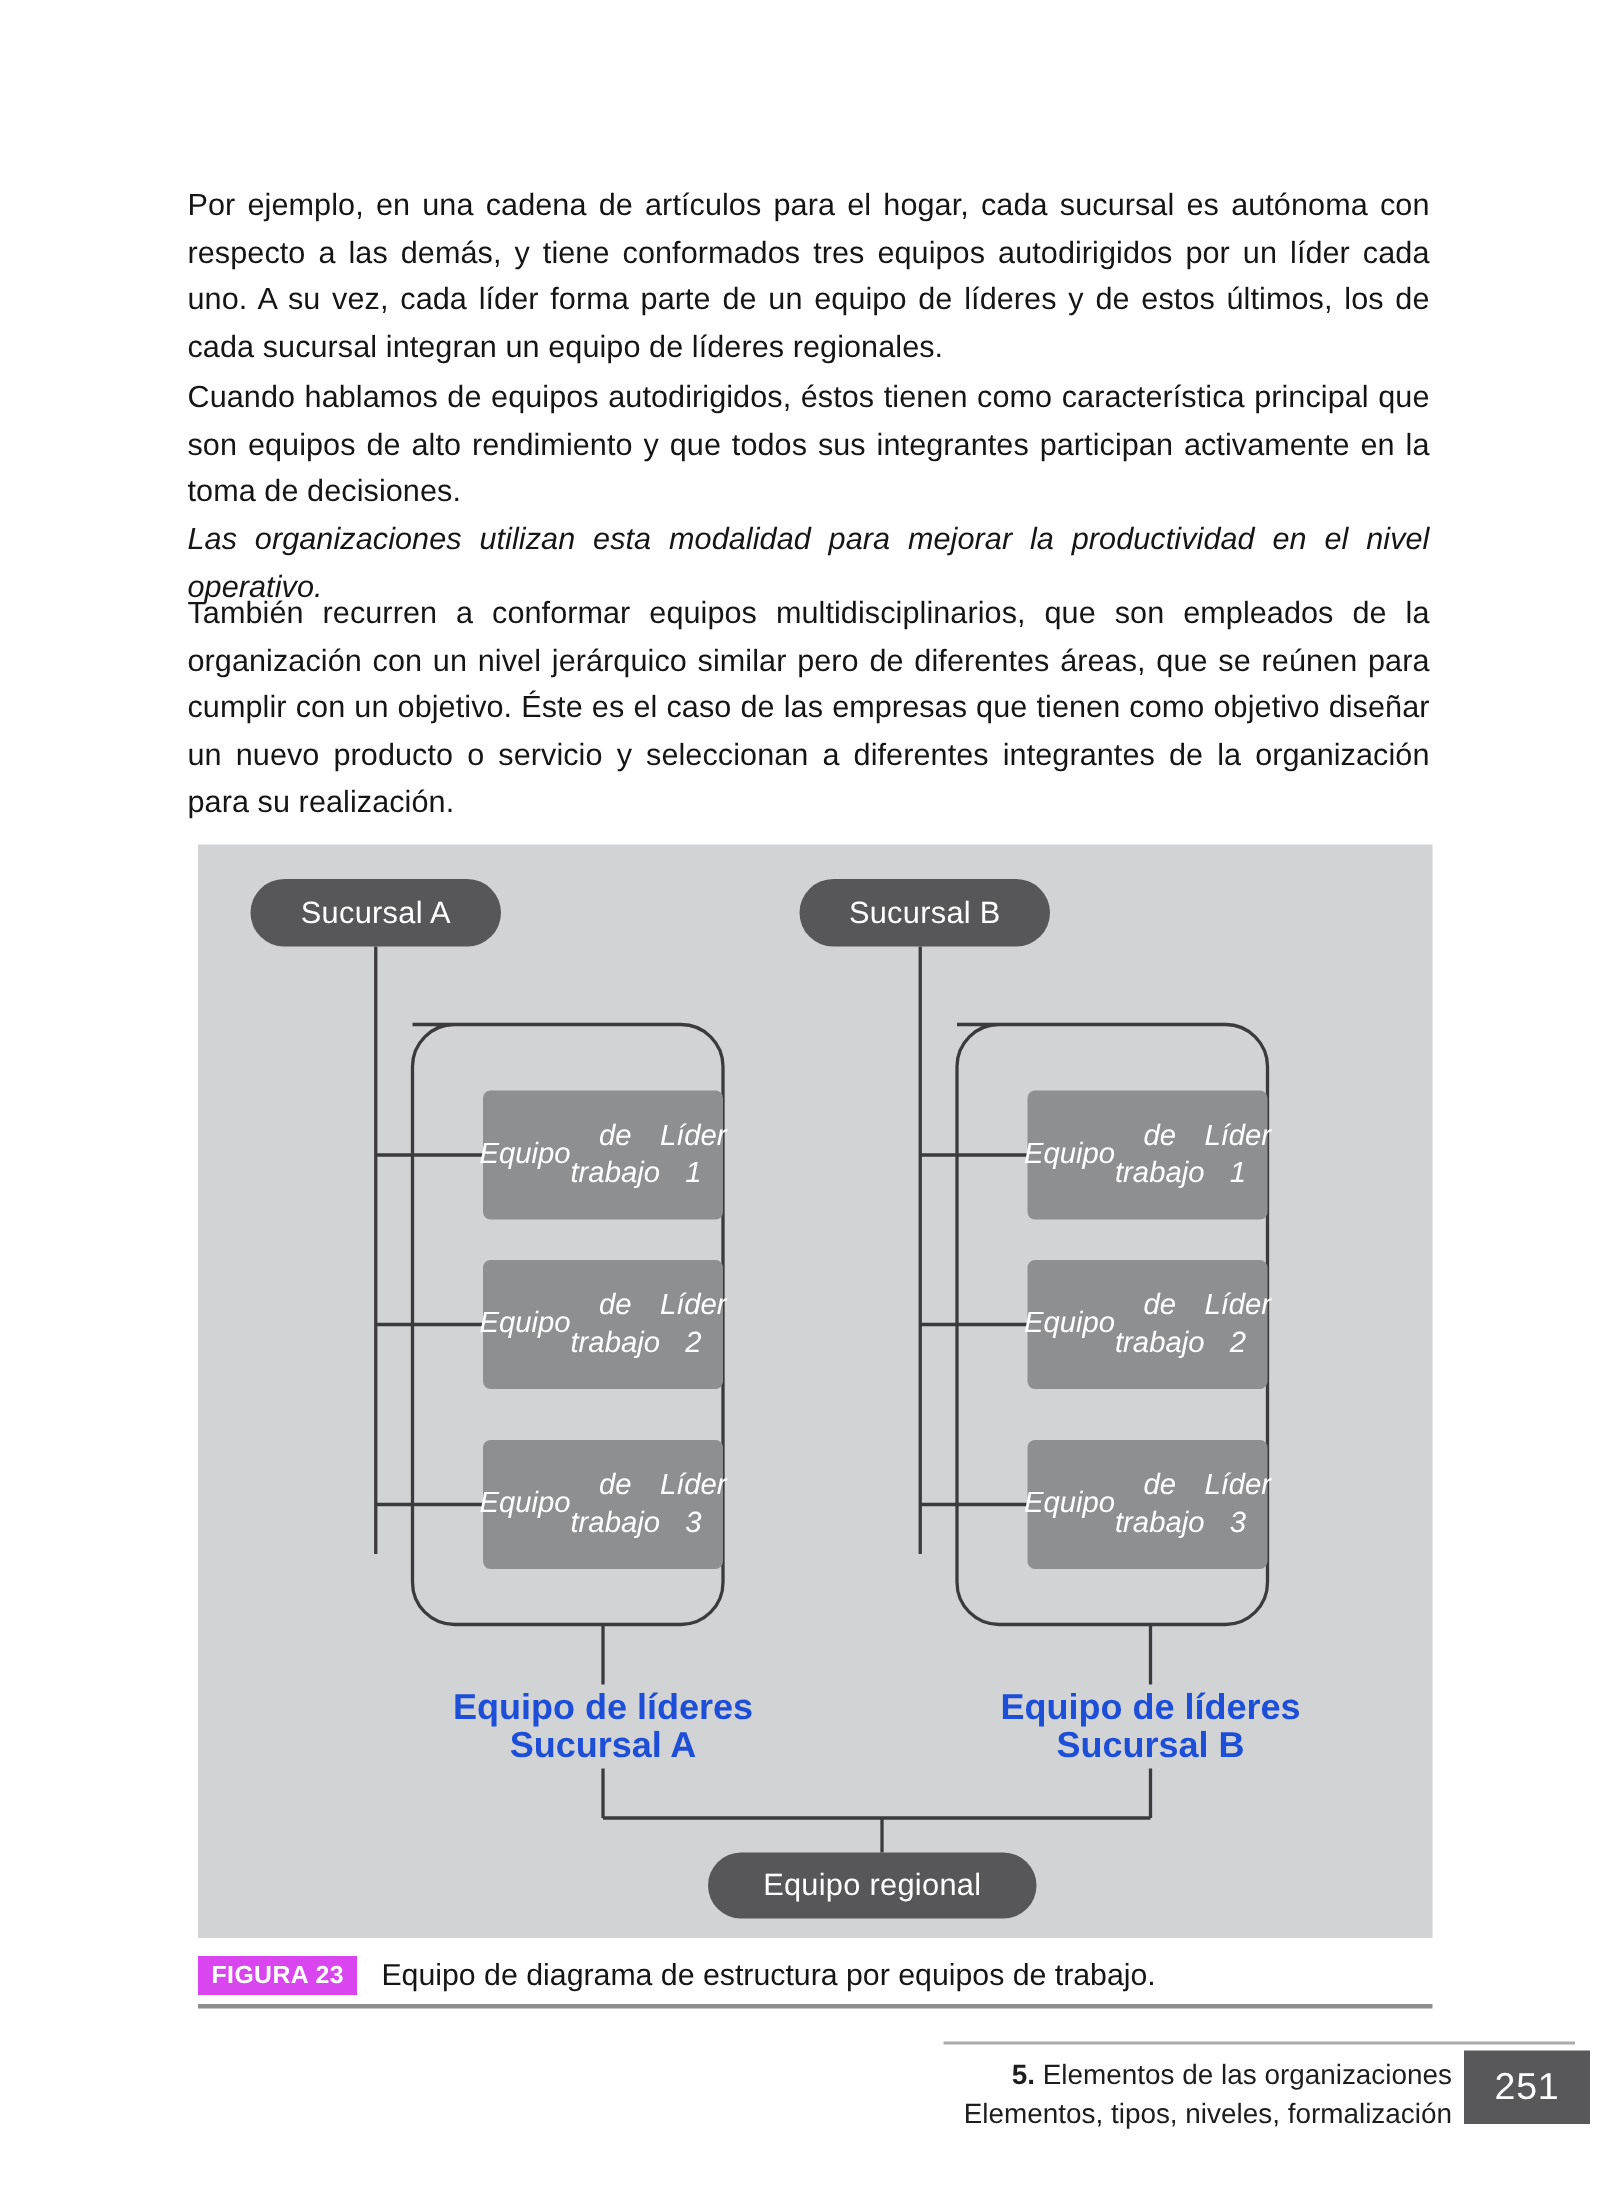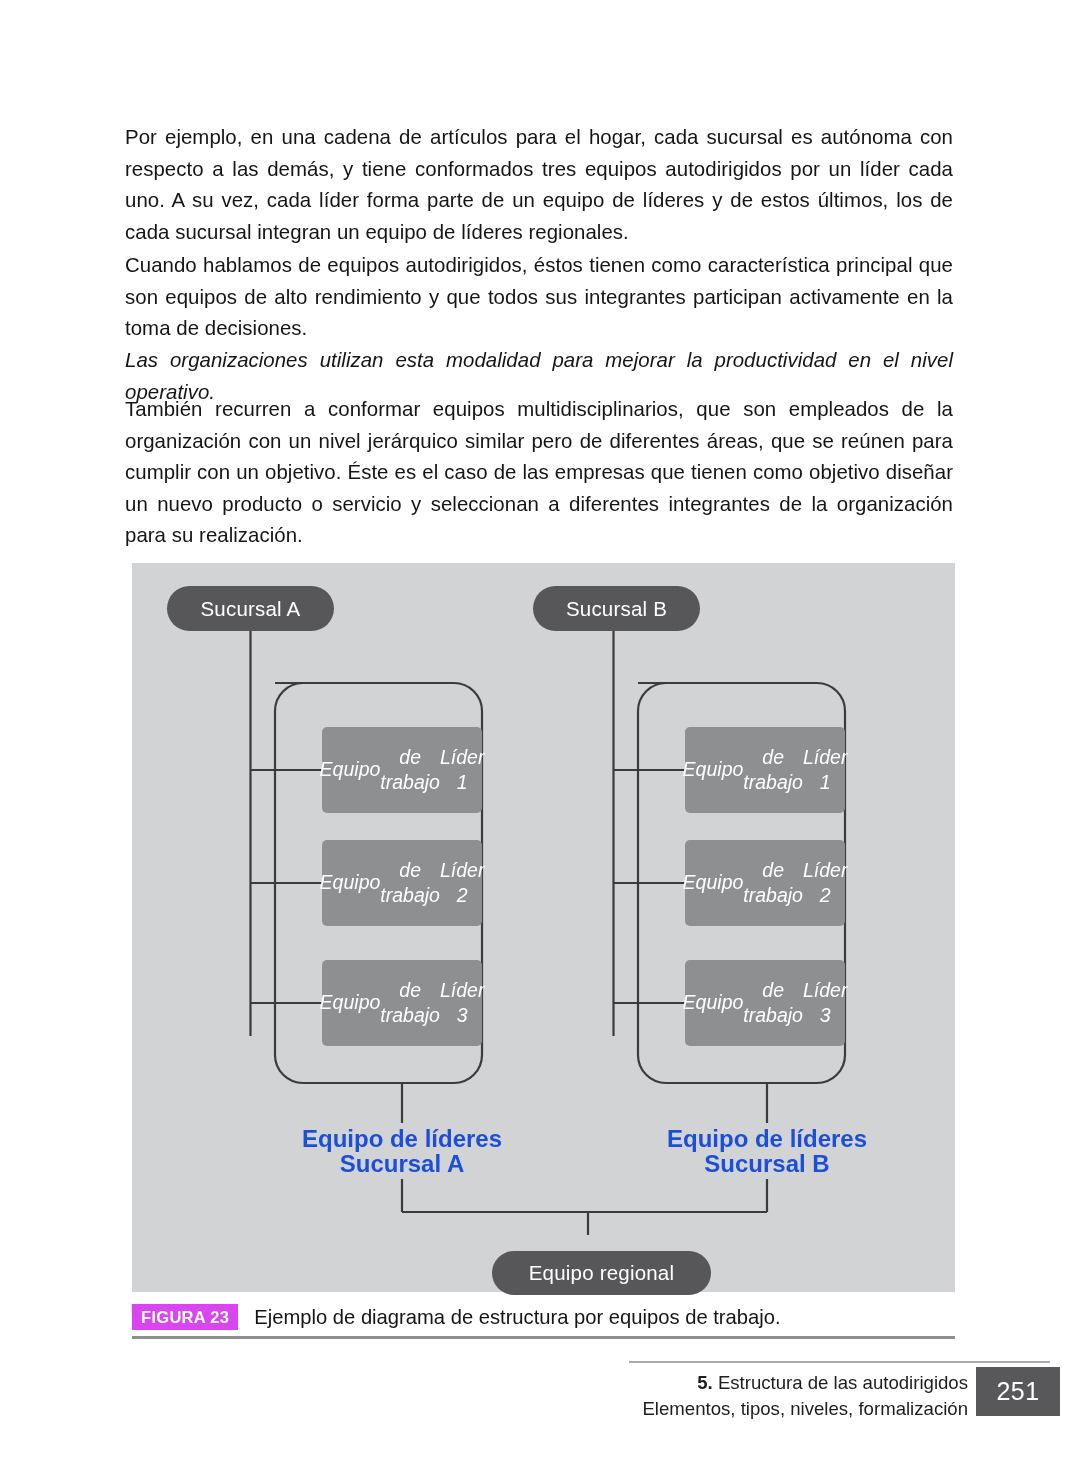--- a/index.html
+++ b/index.html
@@ -73,21 +73,21 @@
     display: flex;
     align-items: center;
     justify-content: center;
     font-size: 20.5px;
     letter-spacing: 0.2px;
     white-space: nowrap;
   }
 
   .pill-sucursal-a { left: 35px; top: 23px;  width: 167px; height: 45px; }
   .pill-sucursal-b { left: 401px; top: 23px; width: 167px; height: 45px; }
-  .pill-regional   { left: 360px; top: 672px; width: 219px; height: 44px; margin-top: 16px; }
+  .pill-regional   { left: 340px; top: 672px; width: 219px; height: 44px; }
 
   
   .team-box {
     position: absolute;
     width: 160px;
     height: 86px;
     background: #8e8f91;
     color: #ffffff;
     border-radius: 5px;
     display: flex;
@@ -293,27 +293,27 @@
 
     <div class="pill pill-regional">
       <span>Equipo regional</span>
     </div>
 
   </div>
 </div>
 
 <div class="caption-row">
   <span class="figure-tag">FIGURA 23</span>
-  <span class="caption-text">Ejemplo de diagrama de estructura por equipos de trabajo.</span>
+  <span class="caption-text">Equipo de diagrama de estructura por equipos de trabajo.</span>
 </div>
 <div class="caption-rule"></div>
 
 <div class="footer-rule"></div>
 <div class="footer">
   <div class="footer-lines">
     <div>
       <b>5.</b>
-      <span>Estructura de las autodirigidos</span>
+      <span>Elementos de las organizaciones</span>
     </div>
     <div>Elementos, tipos, niveles, formalización</div>
   </div>
   <div class="page-badge">251</div>
 </div>
 
 </body></html>

